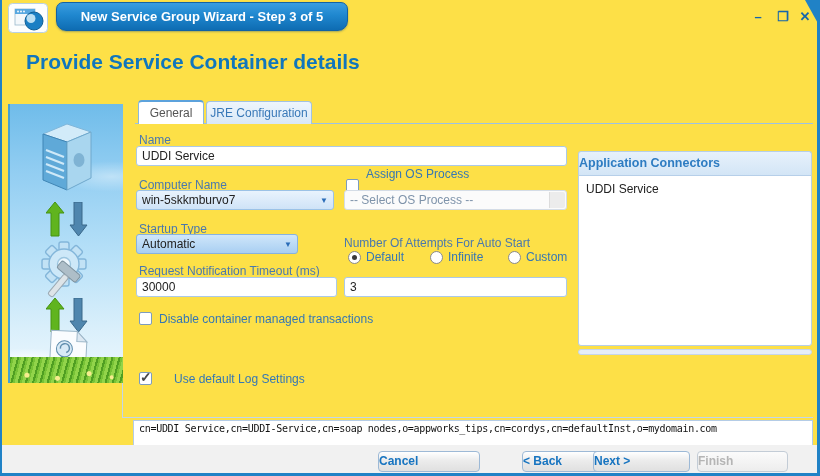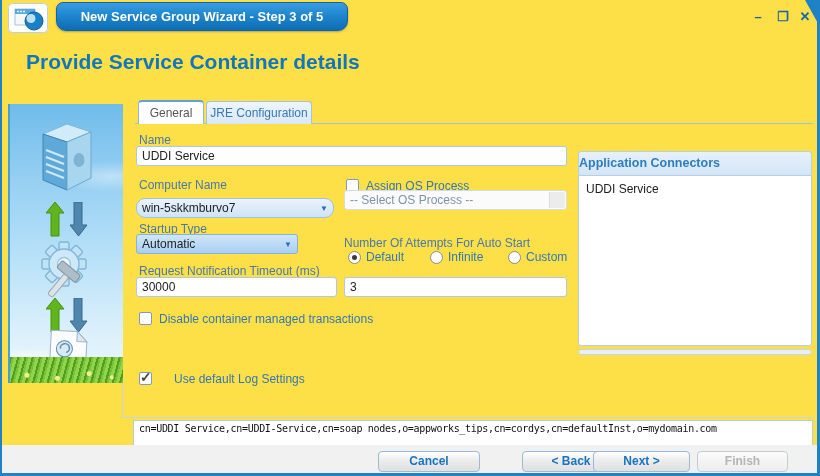--- a/index.html
+++ b/index.html
@@ -84,21 +84,21 @@
     background:#e6eef7; border:1px solid #c6d6ea; border-radius:3px; }
 
   
   #dn-box { position:absolute; left:133px; top:420px; width:680px; height:34px;
     border:1px solid #b4cce6; background:#fff; font-family:"DejaVu Sans Mono",monospace;
     font-size:10px; letter-spacing:-0.3px; color:#111; line-height:16px; padding:0 5px;
     white-space:nowrap; overflow:hidden; }
   #footer { position:absolute; left:2px; top:445px; width:815px; height:28px; background:#f1f1f1; }
   .btn { position:absolute; top:451px; height:21px; border:1px solid #9db9d6; border-radius:4px;
     background:linear-gradient(180deg,#ffffff,#ececec 45%,#e0e0e0);
-    font-size:12px; font-weight:bold; color:#1774c0; text-align:center; line-height:19px; cursor:default; }
+    font-size:12px; font-weight:bold; color:#1774c0; text-align:left; line-height:19px; cursor:default; }
   .btn.disabled { color:#b5b5b5; border-color:#c3ccd6; background:linear-gradient(180deg,#fbfbfb,#ededed); }
 </style>
 </head>
 <body>
 
 <div id="win">
 
   <div class="border-strip" style="left:0;top:0;width:2px;height:476px;"></div>
   <div class="border-strip" style="right:0;top:0;width:3px;height:476px;"></div>
   <div class="border-strip" style="left:0;bottom:0;width:820px;height:3px;"></div>
@@ -178,29 +178,29 @@
   <div class="tab active" style="left:138px;width:66px;">
     <span>General</span>
   </div>
   <div id="content-bottom"></div>
   <div id="content-left"></div>
 
   <div class="flabel" style="left:139px;top:133px;">Name</div>
   <input class="tinput" style="left: 136px; top: 146px; width: 431px;" value="UDDI Service">
 
   <div class="flabel" style="left:139px;top:178px;">Computer Name</div>
-  <div class="combo" style="left:136px;top:198px;width:198px;border-radius:9px;">
+  <div class="combo" style="left:136px;top:190px;width:198px;">
     <span>win-5skkmburvo7</span>
     <span class="arr">▼</span>
   </div>
 
   <div class="checkbox" style="left:346px;top:179px;">
     
   </div>
-  <div class="cblabel" style="left:366px;top:179px;">Assign OS Process</div>
+  <div class="cblabel" style="left:366px;top:167px;">Assign OS Process</div>
   <div class="combo disabled" style="left:344px;top:190px;width:223px;">
     <span>-- Select OS Process --</span>
     <span class="btnblock"></span>
   </div>
 
   <div class="flabel" style="left:139px;top:222px;">Startup Type</div>
   <div class="combo hl" style="left:136px;top:234px;width:162px;">
     <span>Automatic</span>
     <span class="arr">▼</span>
   </div>

